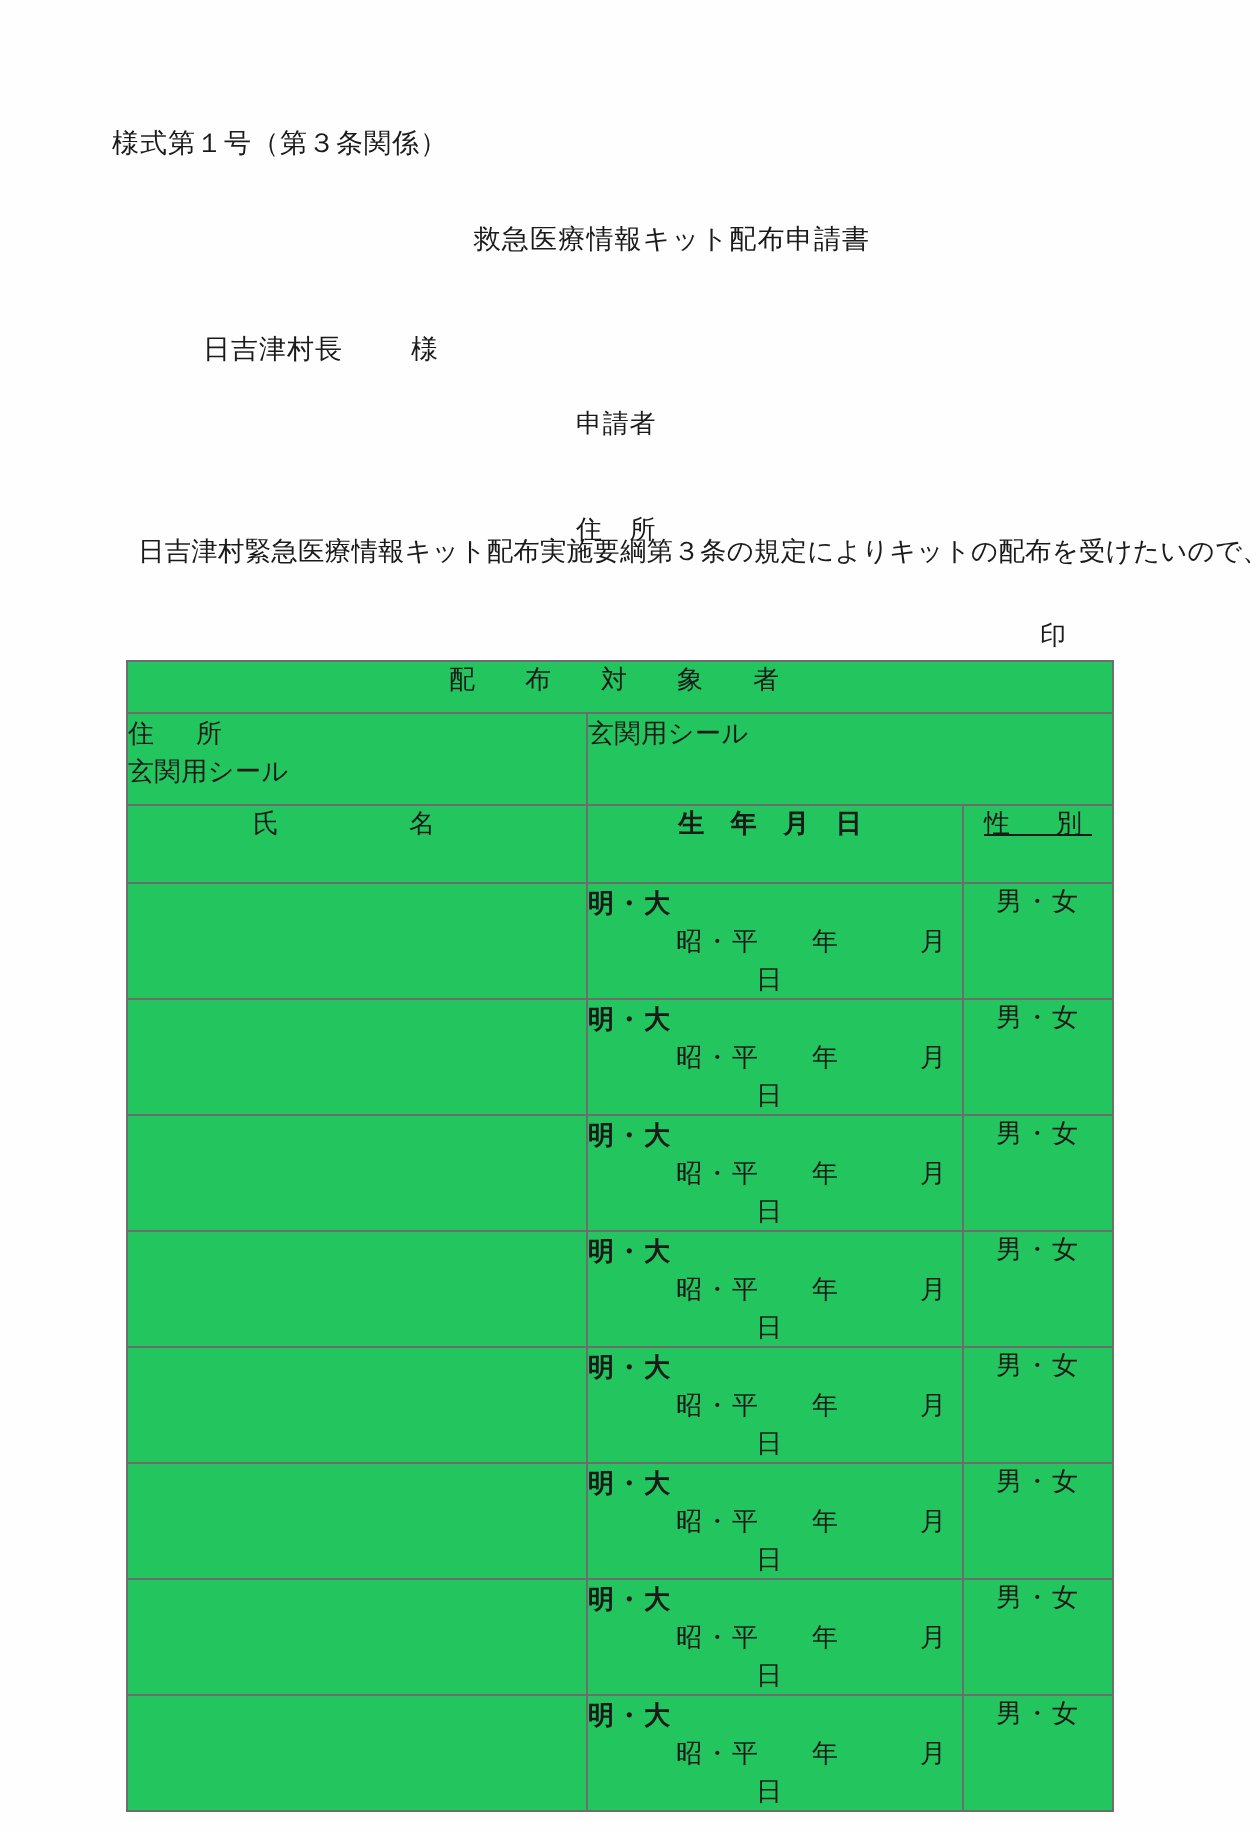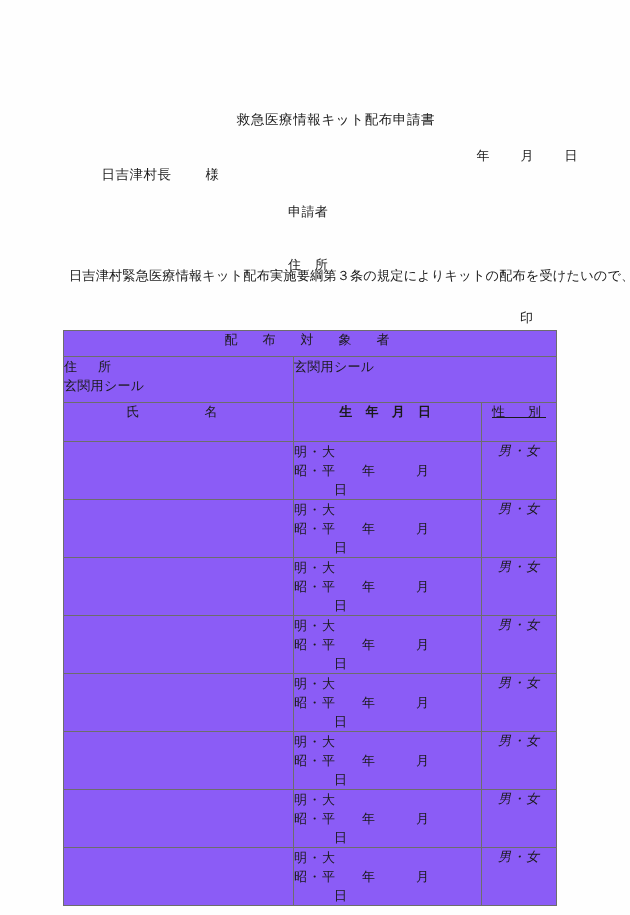--- a/index.html
+++ b/index.html
@@ -103,21 +103,21 @@
     top: 330px;
     width: 493px;
     border-collapse: collapse;
     table-layout: fixed;
     font-size: 13px;
   }
   #recipient-table td {
     border: 1px solid #6d6d6d;
     padding: 0;
     vertical-align: top;
-    background: #8b5cf6;
+    background: #22c55e;
   }
   .col-name  { width: 230px; }
   .col-birth { width: 188px; }
   .col-sex   { width: 75px; }
 
   .cap-row td {
     height: 25px;
     text-align: center;
     vertical-align: middle;
     letter-spacing: 6px;
@@ -138,57 +138,54 @@
   .head-row .hname  { letter-spacing: 13px; padding-left: 13px; }
   .head-row .hbirth { letter-spacing: 5px;  padding-left: 5px; font-weight: bold; }
   .head-row .hsex   { letter-spacing: 5px;  padding-left: 5px; text-decoration: underline; }
 
   .data-row td { height: 41px; }
   .birth-cell {
     padding: 2px 0 0 6px;
     line-height: 19px;
     position: relative;
   }
-  .birth-cell .era1 { letter-spacing: 1px; }
-  .birth-cell .era2 { letter-spacing: 1px; }
+  .birth-cell .era1 { letter-spacing: 1px; font-weight: bold; }
+  .birth-cell .era2 { letter-spacing: 1px; margin-left: 44px; }
   .birth-cell .ymd  { display: inline-block; }
   .birth-cell .y { margin-left: 26px; }
   .birth-cell .m { margin-left: 40px; }
   .birth-cell .d { margin-left: 40px; }
   .sex-cell {
     text-align: center;
     vertical-align: bottom;
     padding-bottom: 3px;
     letter-spacing: 1px;
-    font-style: italic;
   }
 
   
   #footnote {
     position: absolute;
     left: 50px;
     top: 791px;
     width: 540px;
     font-size: 13px;
     line-height: 24px;
     letter-spacing: 0.15px;
   }
   #footnote .fn-line2 { padding-left: 13px; display: block; }
 </style>
 </head>
 <body>
 
 <div class="page">
 
+  <div class="abs" id="form-number">様式第１号（第３条関係）</div>
 
   <div class="abs" id="doc-title">救急医療情報キット配布申請書</div>
 
-  <div class="abs" id="date-line">
-    <span class="d-y">年</span><span class="d-m">月</span><span class="d-d">日</span>
-  </div>
 
   <div class="abs" id="addressee">
     <span>日吉津村長</span><span class="honorific">様</span>
   </div>
 
   <div class="abs" id="applicant-block">
     <div class="arow">申請者</div>
     <div class="arow">住　所</div>
     <div class="arow">
       <span>氏　名</span>

